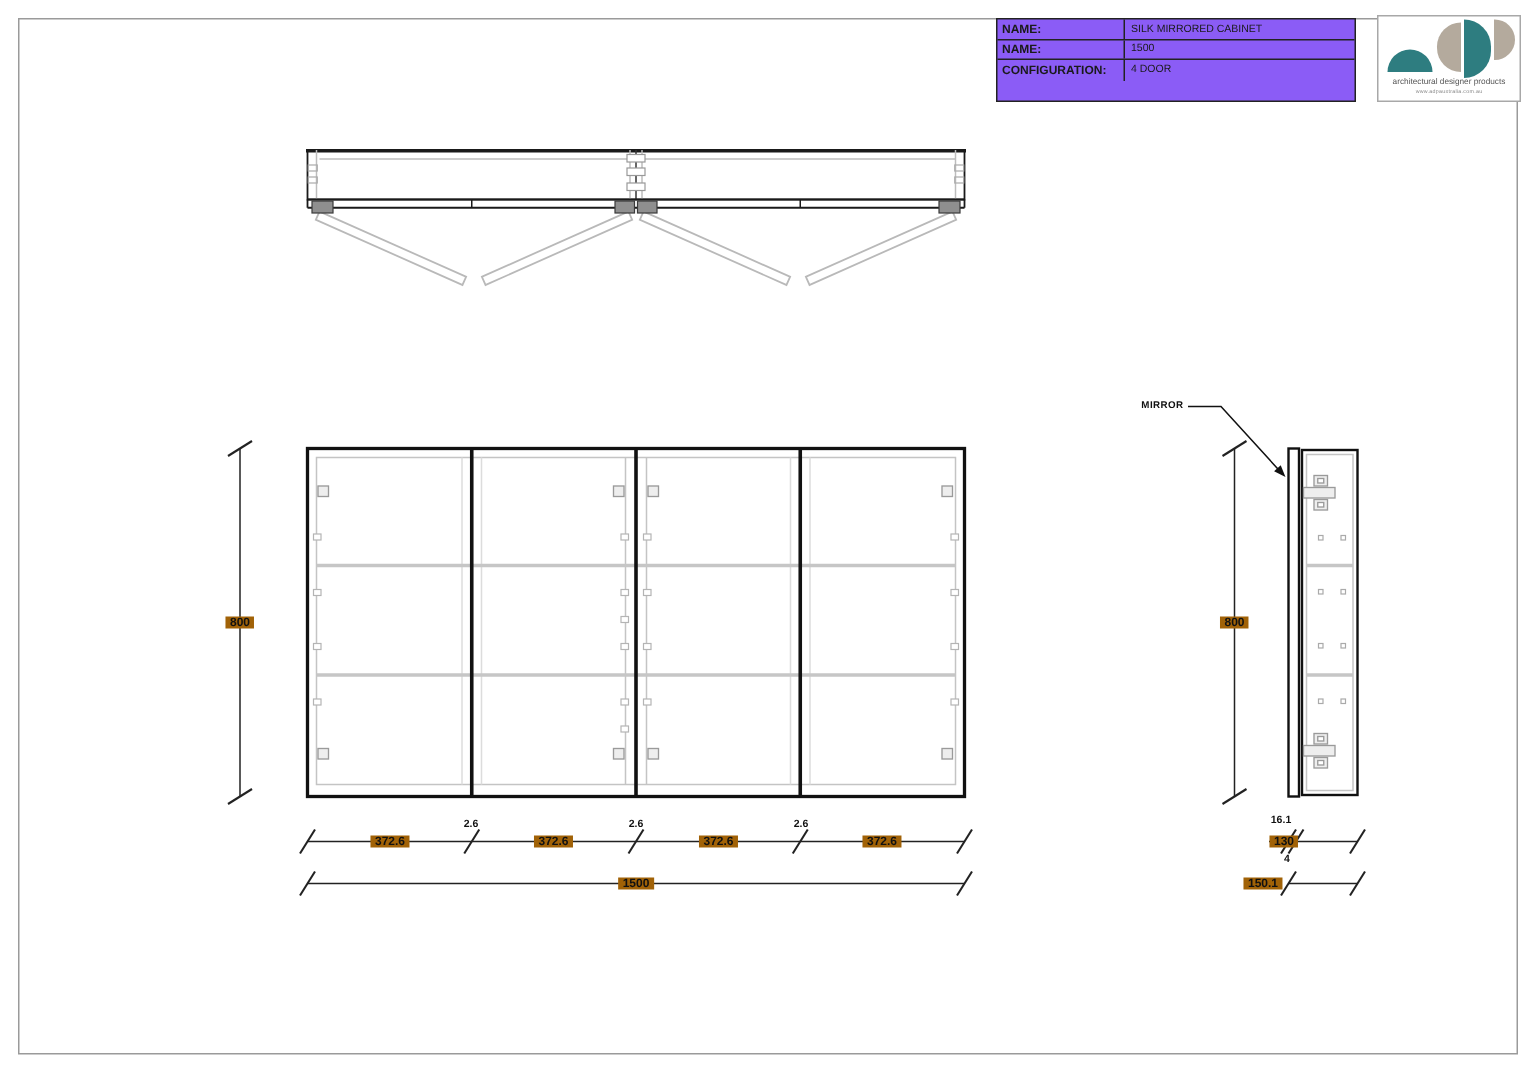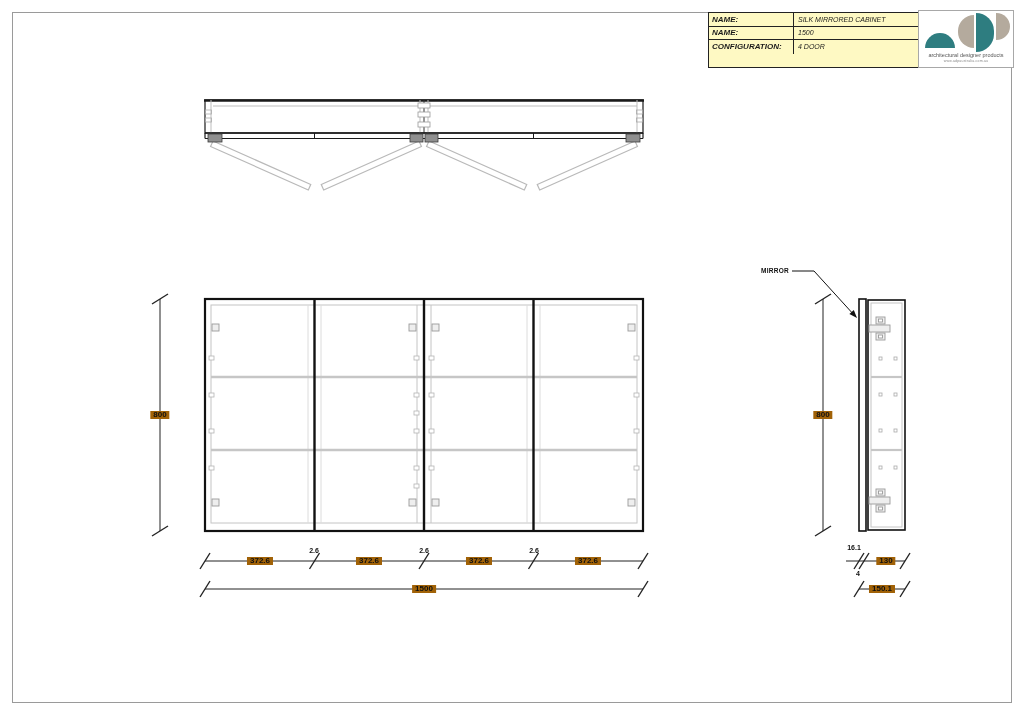--- a/index.html
+++ b/index.html
@@ -9,22 +9,22 @@
          border:1.5px solid #9a9a9a;}
   svg.draw{position:absolute;left:0;top:0;}
   
   .dim{position:absolute;transform:translate(-50%,-50%);font-size:8px;font-weight:600;
        color:#111;background:#a16207;padding:0 3px;white-space:nowrap;line-height:1;}
   .dim.nobg{background:transparent;padding:0 1px;}
   .dim.small{font-size:7px;}
   .anno{position:absolute;transform:translate(-50%,-50%);font-size:6.5px;font-weight:600;
         letter-spacing:.3px;color:#111;white-space:nowrap;line-height:1;}
   
-  .tblock{position:absolute;left:708px;top:12px;width:238px;height:54px;
-          border:1.2px solid #222;background:#fef9c3;display:grid;grid-template-rows:repeat(4,1fr);font-style:italic;}
+  .tblock{position:absolute;left:664px;top:12px;width:238px;height:54px;
+          border:1.2px solid #222;background:#8b5cf6;display:grid;grid-template-rows:repeat(4,1fr);}
   .trow{display:grid;grid-template-columns:85px 1fr;border-bottom:1px solid #222;}
   .trow:last-child{border-bottom:none;}
   .tlabel{border-right:1px solid #222;font-size:8px;font-weight:700;display:flex;
           align-items:center;padding-left:3px;white-space:nowrap;}
   .tvalue{font-size:7px;font-weight:400;display:flex;align-items:center;
           padding-left:4px;white-space:nowrap;}
   
   .logo{position:absolute;left:918px;top:10px;width:94px;height:56px;border:1px solid #a8a8a8;
         background:#fff;}
   .logo .shape{position:absolute;}
@@ -223,22 +223,22 @@
   <span class="dim" style="left:588px;top:561px;">372.6</span>
 
   <span class="dim nobg small" style="left:314px;top:550px;">2.6</span>
   <span class="dim nobg small" style="left:424px;top:550px;">2.6</span>
   <span class="dim nobg small" style="left:534px;top:550px;">2.6</span>
 
   <span class="dim" style="left:424px;top:589px;">1500</span>
 
   <span class="dim nobg small" style="left:854px;top:547px;">16.1</span>
   <span class="dim nobg small" style="left:858px;top:573px;">4</span>
-  <span class="dim" style="left:886px;top:561px;">130</span>
-  <span class="dim" style="left:882px;top:589px;">150.1</span>
+  <span class="dim" style="left:856px;top:561px;">130</span>
+  <span class="dim" style="left:842px;top:589px;">150.1</span>
 
   <span class="anno" style="left:775px;top:271px;">MIRROR</span>
 
   <div class="tblock">
     <div class="trow">
       <div class="tlabel">NAME:</div>
       <div class="tvalue">SILK MIRRORED CABINET</div>
     </div>
     <div class="trow">
       <div class="tlabel">NAME:</div>

